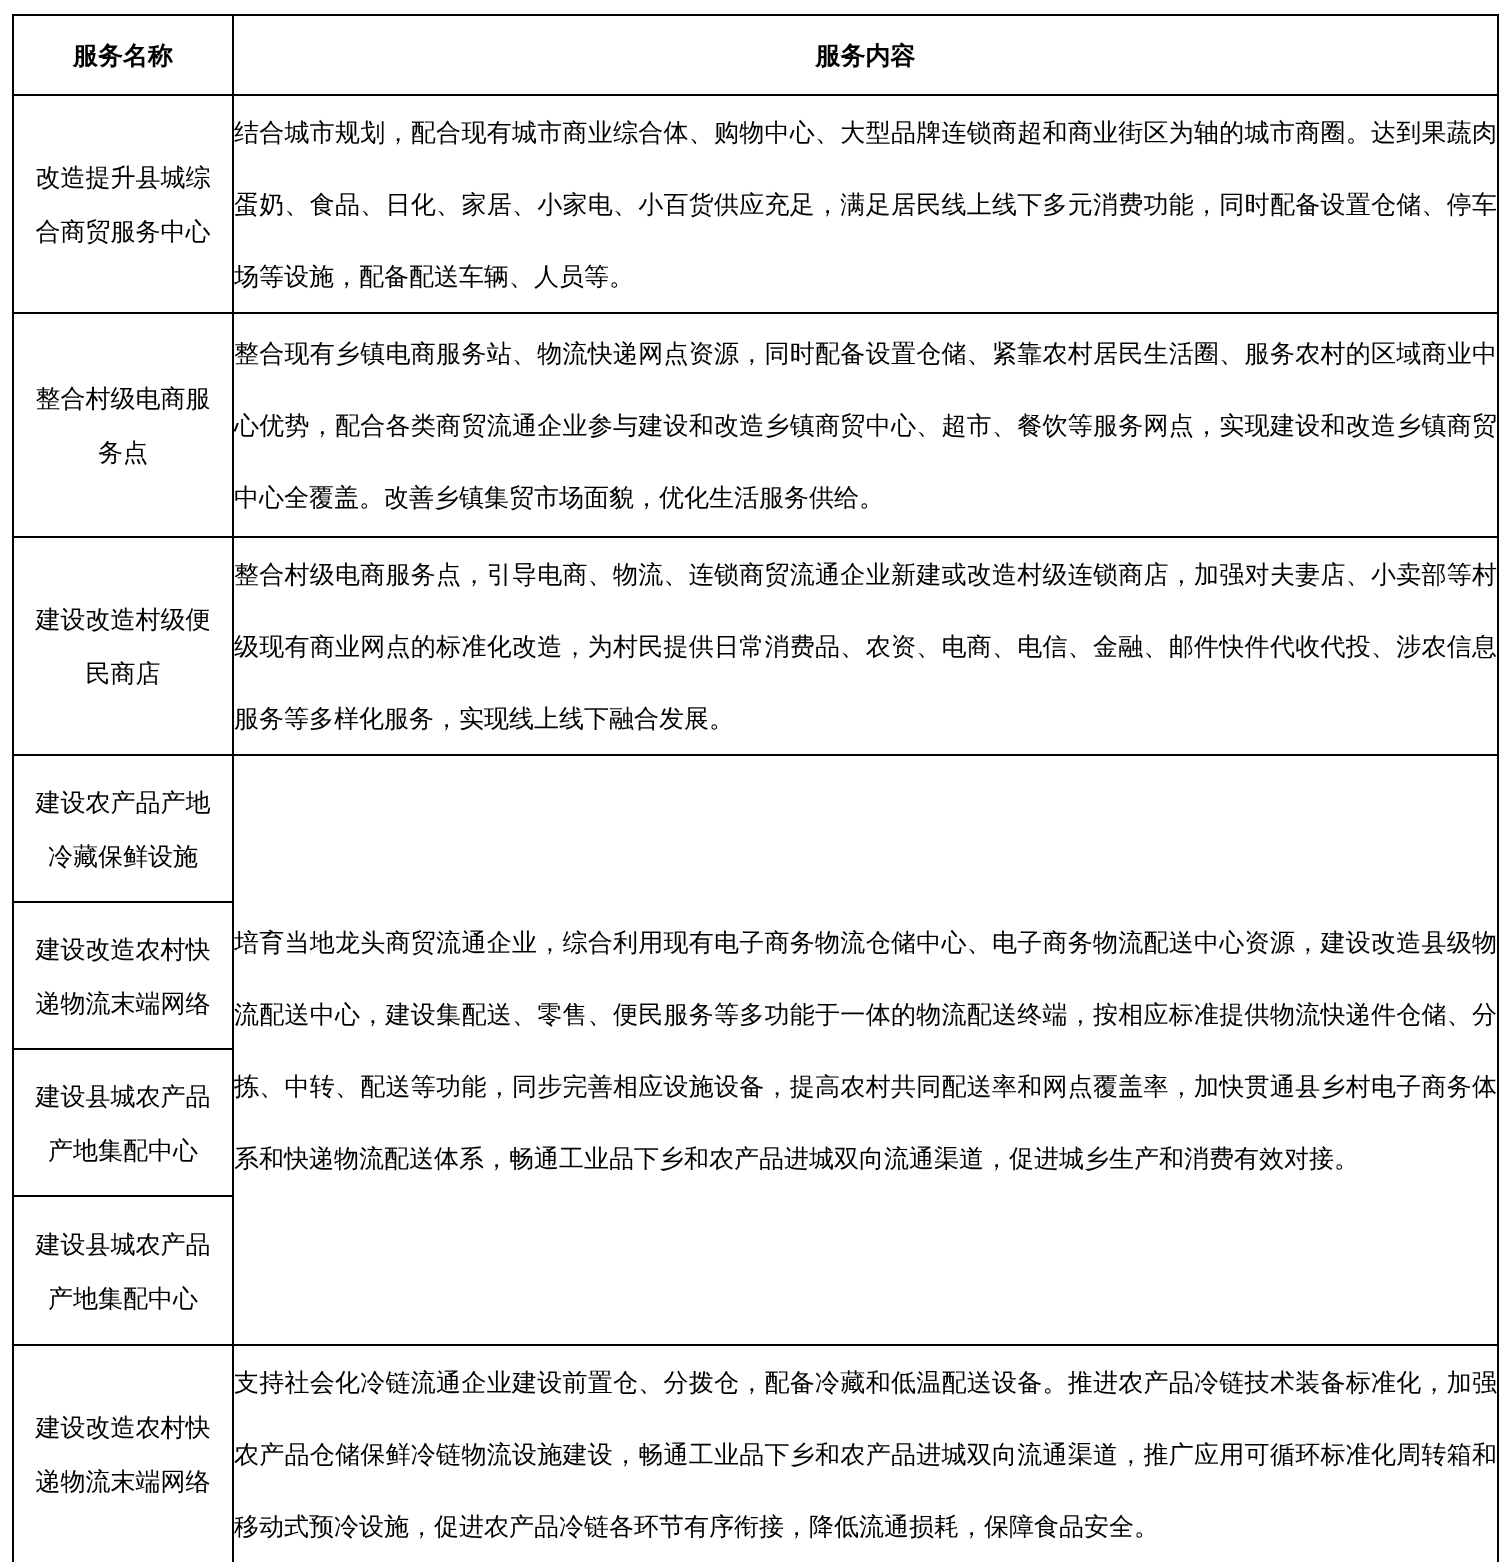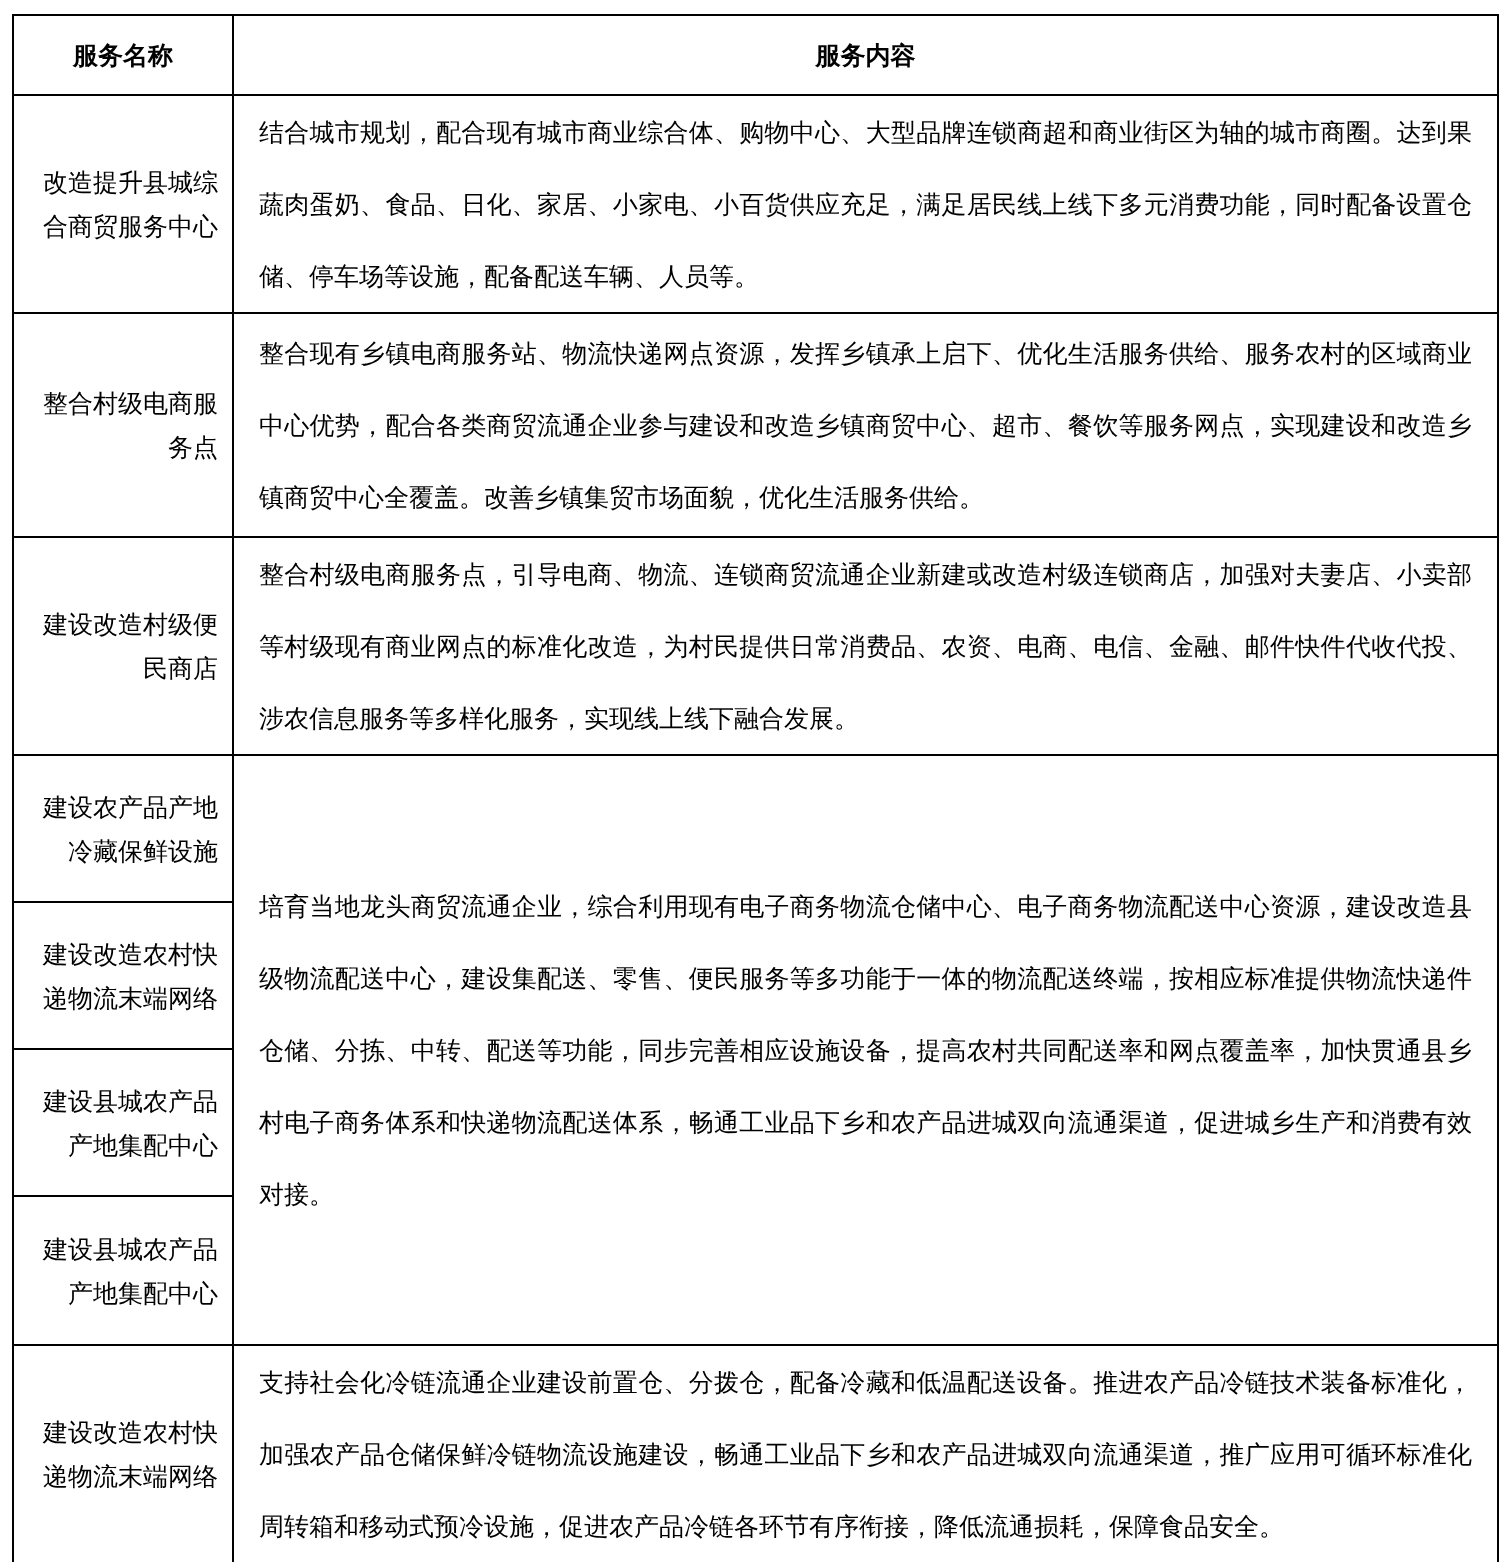--- a/index.html
+++ b/index.html
@@ -39,28 +39,28 @@
     overflow: hidden;
   }
   table.services th {
     font-weight: bold;
     text-align: center;
     height: 80px;
     line-height: 1.2;
     padding: 17px 8px;
   }
   td.name-cell {
-    text-align: right;
-    line-height: 44px;
+    text-align: center;
+    line-height: 54px;
     padding: 0 14px;
   }
   td.content-cell {
     text-align: justify;
     line-height: 72px;
-    padding: 0 25px;
+    padding: 0 0;
   }
   tr.row-0 { height: 215px; }
   tr.row-1 { height: 224px; }
   tr.row-2 { height: 212px; }
   tr.row-3 { height: 147px; }
   tr.row-4 { height: 147px; }
   tr.row-5 { height: 147px; }
   tr.row-6 { height: 149px; }
   tr.row-7 { height: 211px; }
 </style>
@@ -77,21 +77,21 @@
         <tr>
       <th>服务名称</th>
       <th>服务内容</th>
     </tr>
     <tr class="row-0">
       <td class="name-cell">改造提升县城综合商贸服务中心</td>
       <td class="content-cell">结合城市规划，配合现有城市商业综合体、购物中心、大型品牌连锁商超和商业街区为轴的城市商圈。达到果蔬肉蛋奶、食品、日化、家居、小家电、小百货供应充足，满足居民线上线下多元消费功能，同时配备设置仓储、停车场等设施，配备配送车辆、人员等。</td>
     </tr>
     <tr class="row-1">
       <td class="name-cell">整合村级电商服务点</td>
-      <td class="content-cell">整合现有乡镇电商服务站、物流快递网点资源，发挥乡镇承上启下、优化生活服务供给、服务农村的区域商业中心优势，配合各类商贸流通企业参与建设和改造乡镇商贸中心、超市、餐饮等服务网点，实现建设和改造乡镇商贸中心全覆盖。改善乡镇集贸市场面貌，优化生活服务供给。</td>
+      <td class="content-cell">整合现有乡镇电商服务站、物流快递网点资源，同时配备设置仓储、紧靠农村居民生活圈、服务农村的区域商业中心优势，配合各类商贸流通企业参与建设和改造乡镇商贸中心、超市、餐饮等服务网点，实现建设和改造乡镇商贸中心全覆盖。改善乡镇集贸市场面貌，优化生活服务供给。</td>
     </tr>
     <tr class="row-2">
       <td class="name-cell">建设改造村级便民商店</td>
       <td class="content-cell">整合村级电商服务点，引导电商、物流、连锁商贸流通企业新建或改造村级连锁商店，加强对夫妻店、小卖部等村级现有商业网点的标准化改造，为村民提供日常消费品、农资、电商、电信、金融、邮件快件代收代投、涉农信息服务等多样化服务，实现线上线下融合发展。</td>
     </tr>
     <tr class="row-3">
       <td class="name-cell">建设农产品产地冷藏保鲜设施</td>
       <td class="content-cell" rowspan="4">培育当地龙头商贸流通企业，综合利用现有电子商务物流仓储中心、电子商务物流配送中心资源，建设改造县级物流配送中心，建设集配送、零售、便民服务等多功能于一体的物流配送终端，按相应标准提供物流快递件仓储、分拣、中转、配送等功能，同步完善相应设施设备，提高农村共同配送率和网点覆盖率，加快贯通县乡村电子商务体系和快递物流配送体系，畅通工业品下乡和农产品进城双向流通渠道，促进城乡生产和消费有效对接。</td>
     </tr>
     <tr class="row-4">

